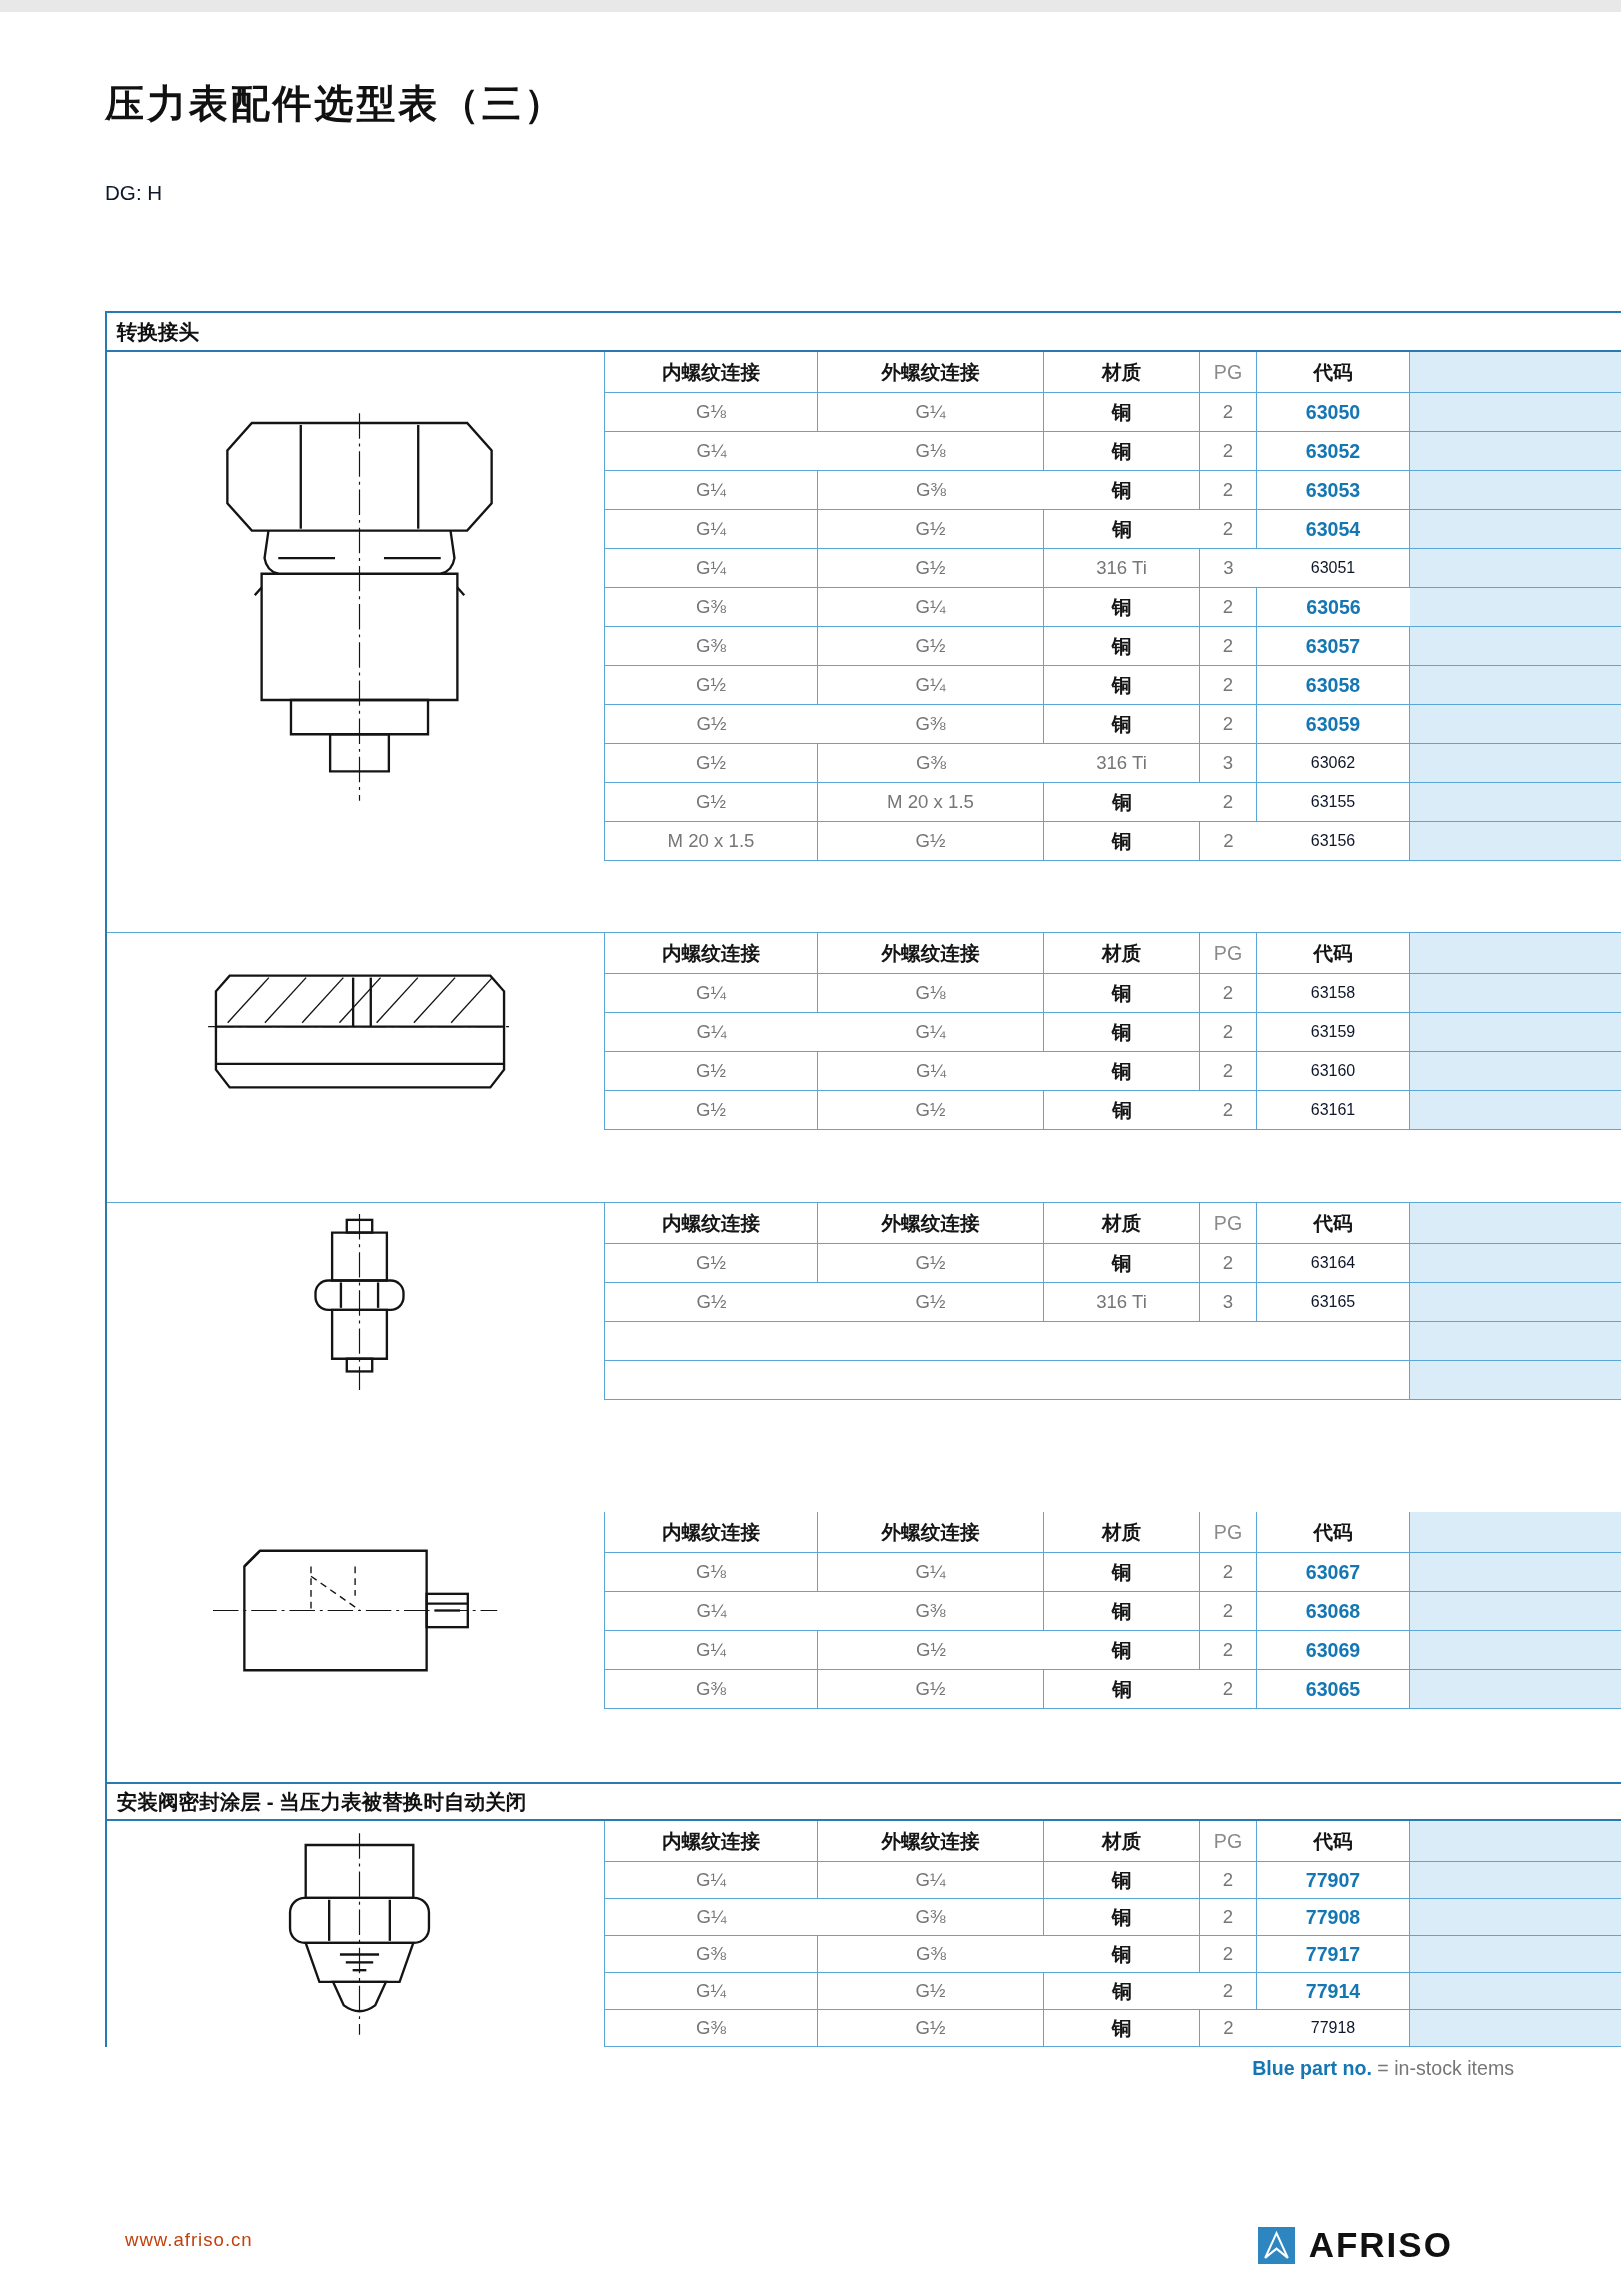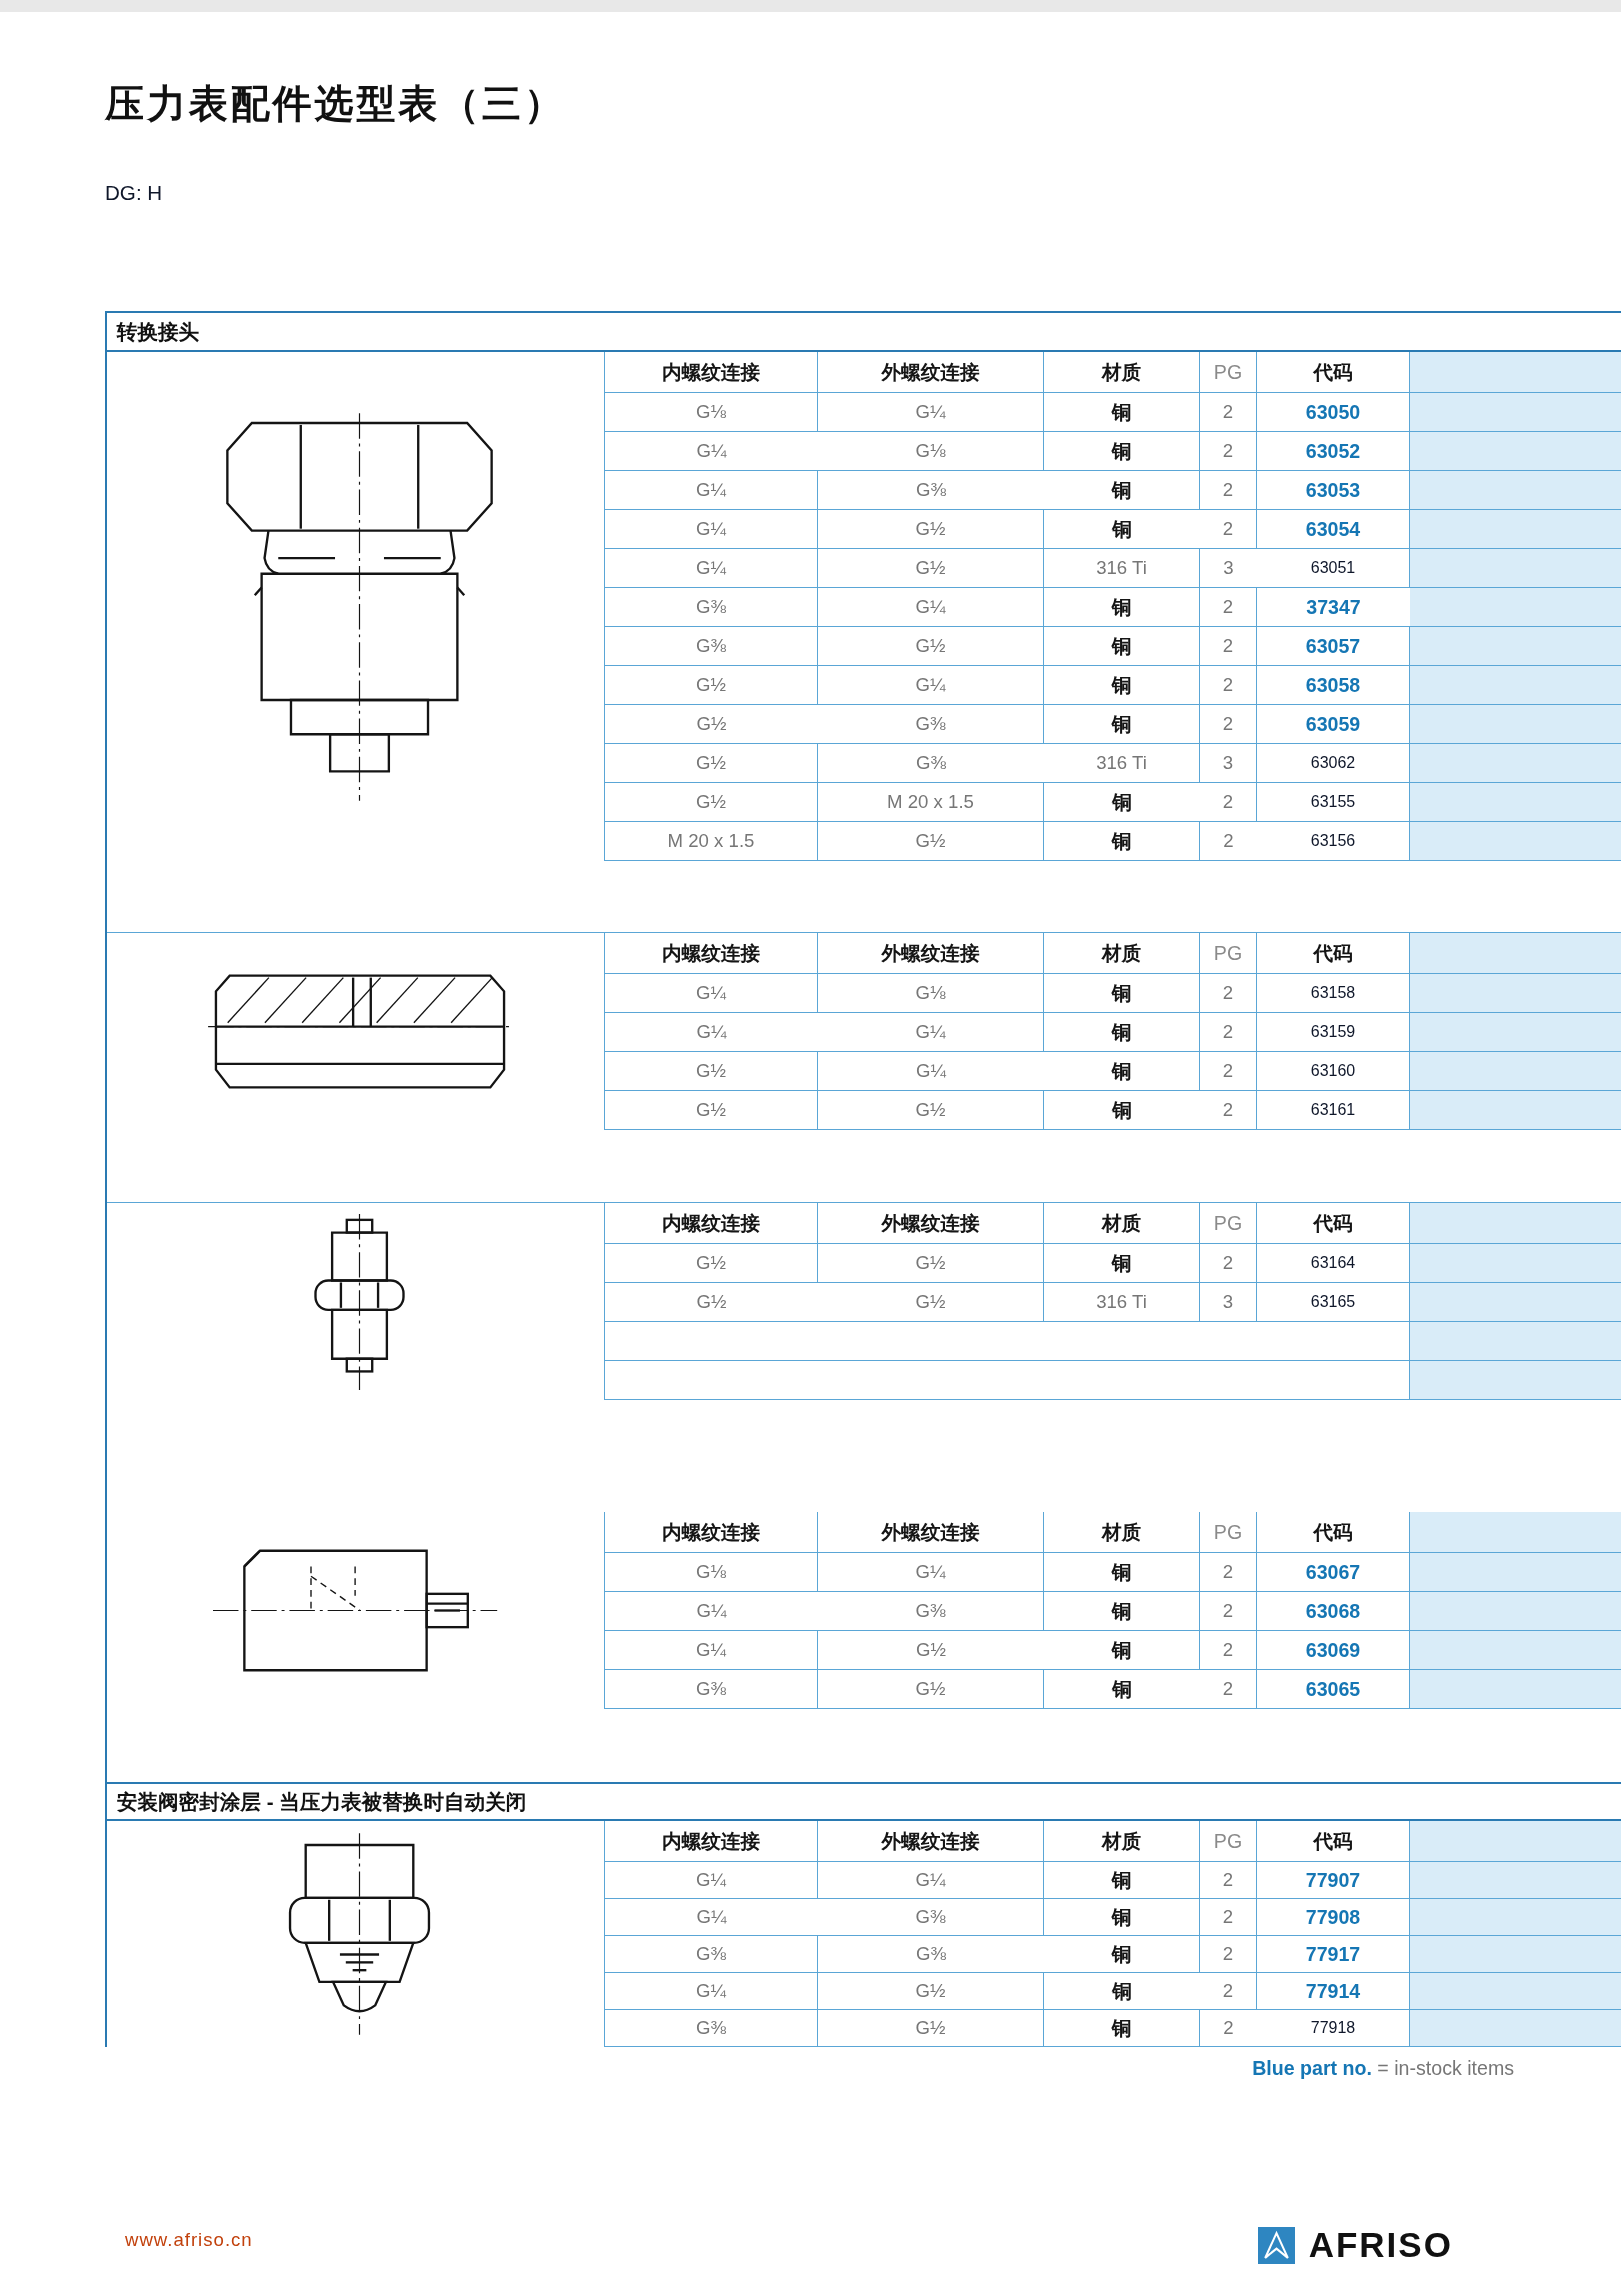--- a/index.html
+++ b/index.html
@@ -113,21 +113,21 @@
         <div class="cell val">G¼</div>
         <div class="cell val">G½</div>
         <div class="cell mat">316 Ti</div>
         <div class="cell val">3</div>
         <div class="cell code">63051</div>
         <div class="cell blue"></div>
         <div class="cell val">G⅜</div>
         <div class="cell val">G¼</div>
         <div class="cell mat strong">铜</div>
         <div class="cell val">2</div>
-        <div class="cell code stock">37347</div>
+        <div class="cell code stock">63056</div>
         <div class="cell blue"></div>
         <div class="cell val">G⅜</div>
         <div class="cell val">G½</div>
         <div class="cell mat strong">铜</div>
         <div class="cell val">2</div>
         <div class="cell code stock">63057</div>
         <div class="cell blue"></div>
         <div class="cell val">G½</div>
         <div class="cell val">G¼</div>
         <div class="cell mat strong">铜</div>

